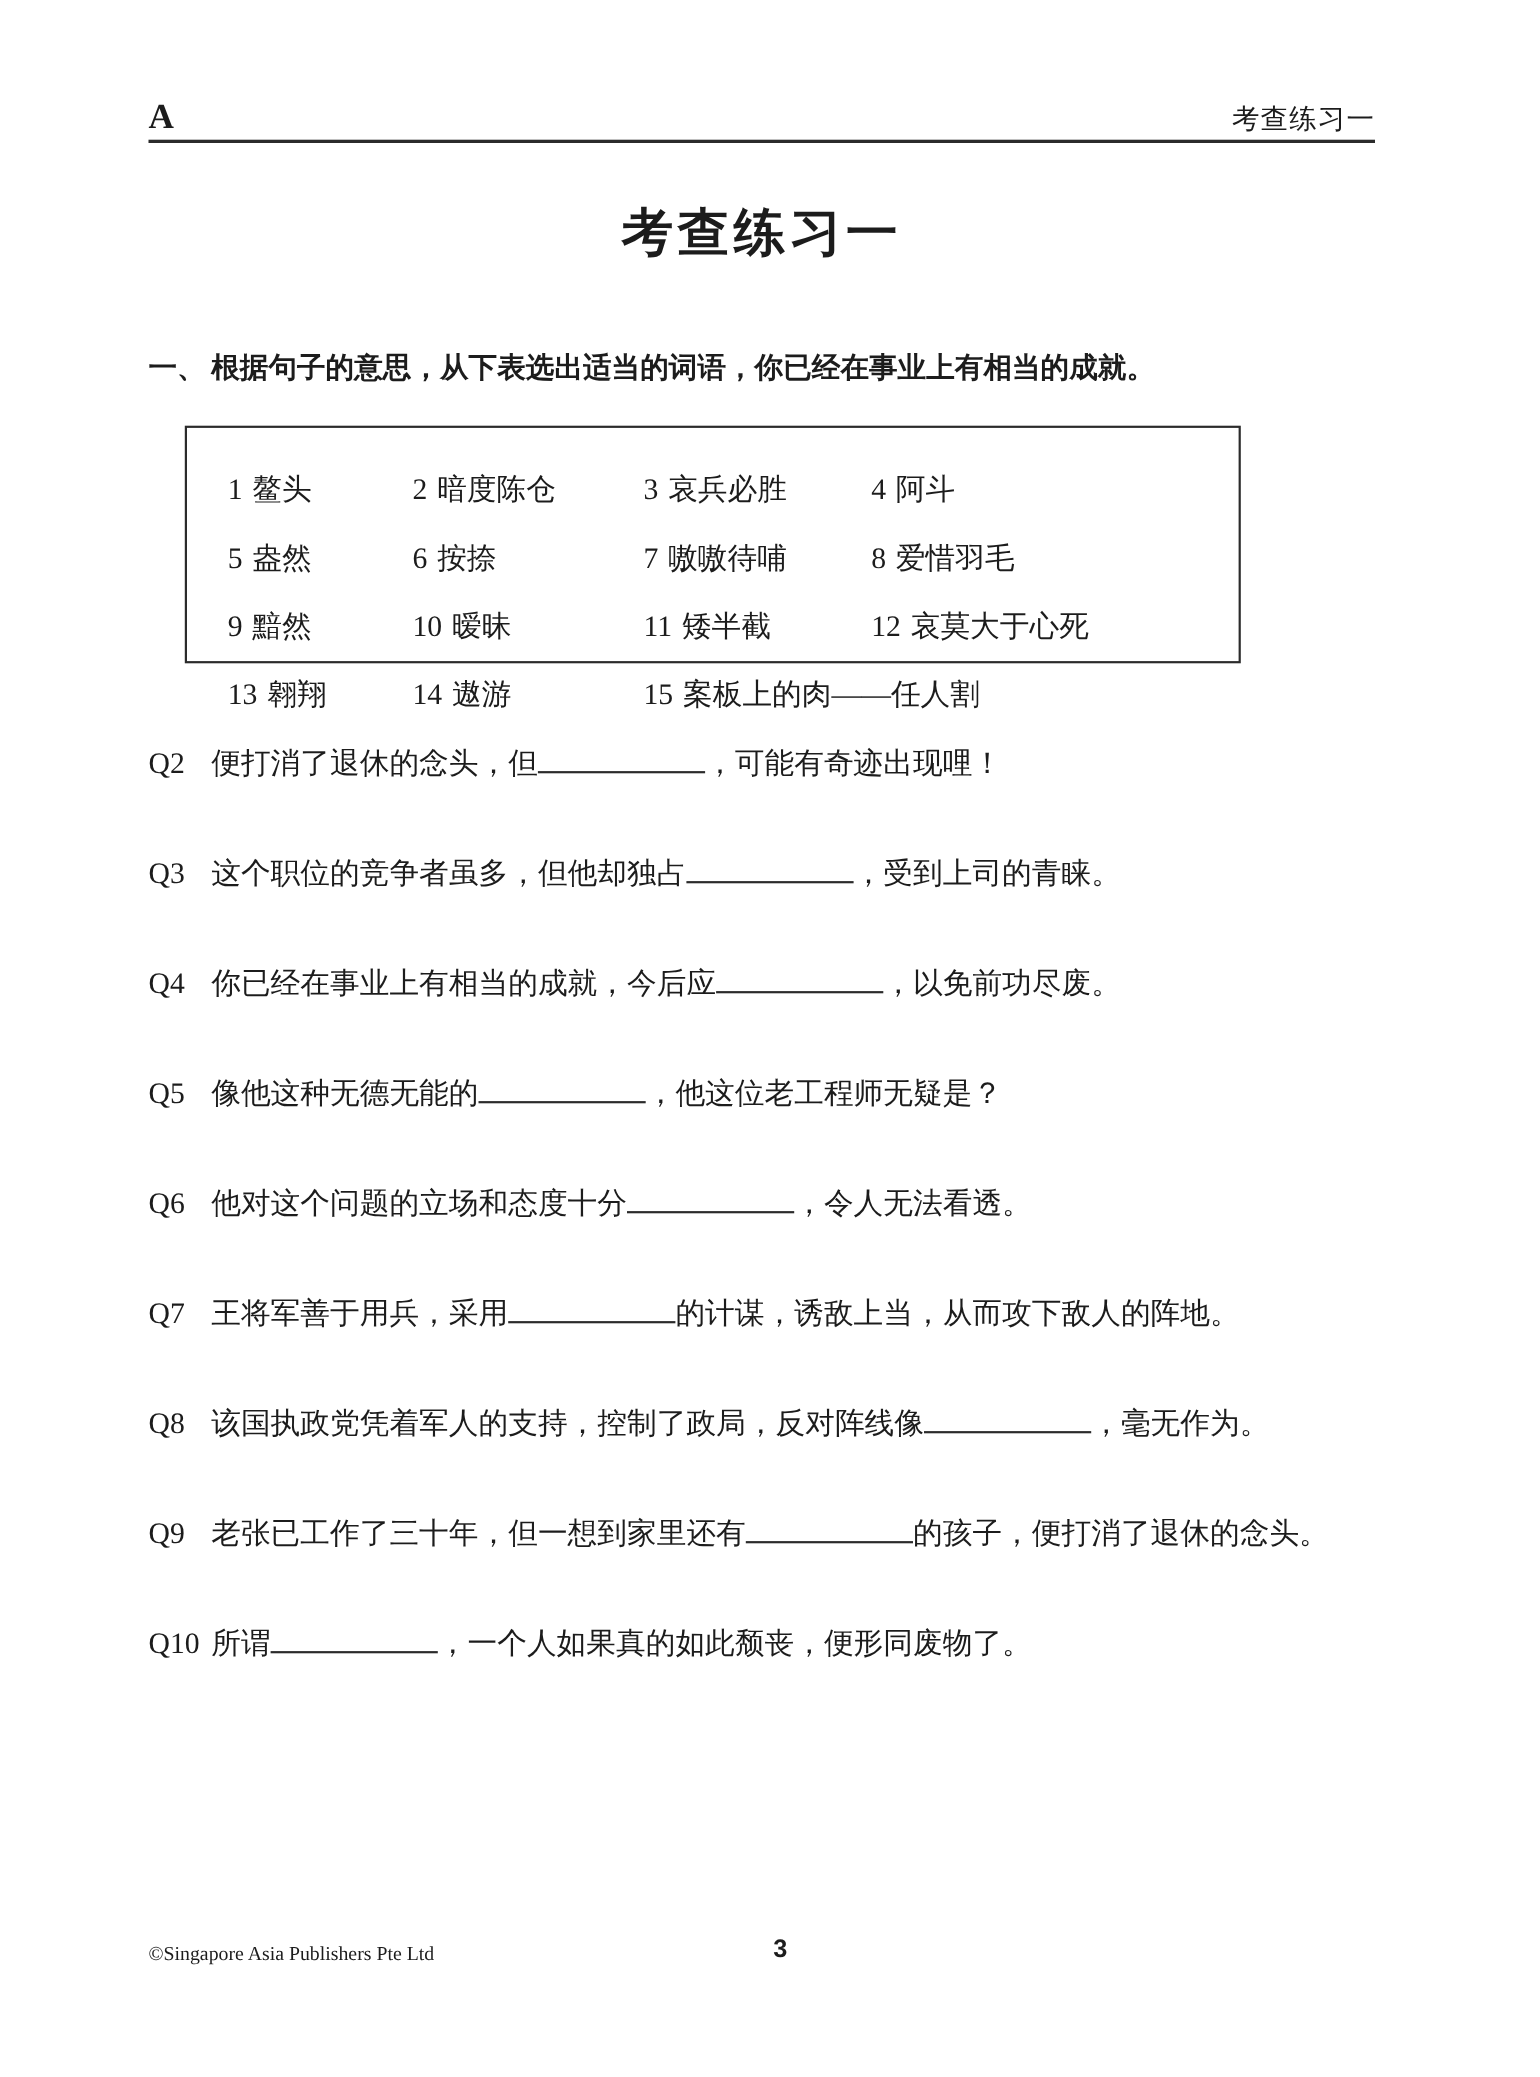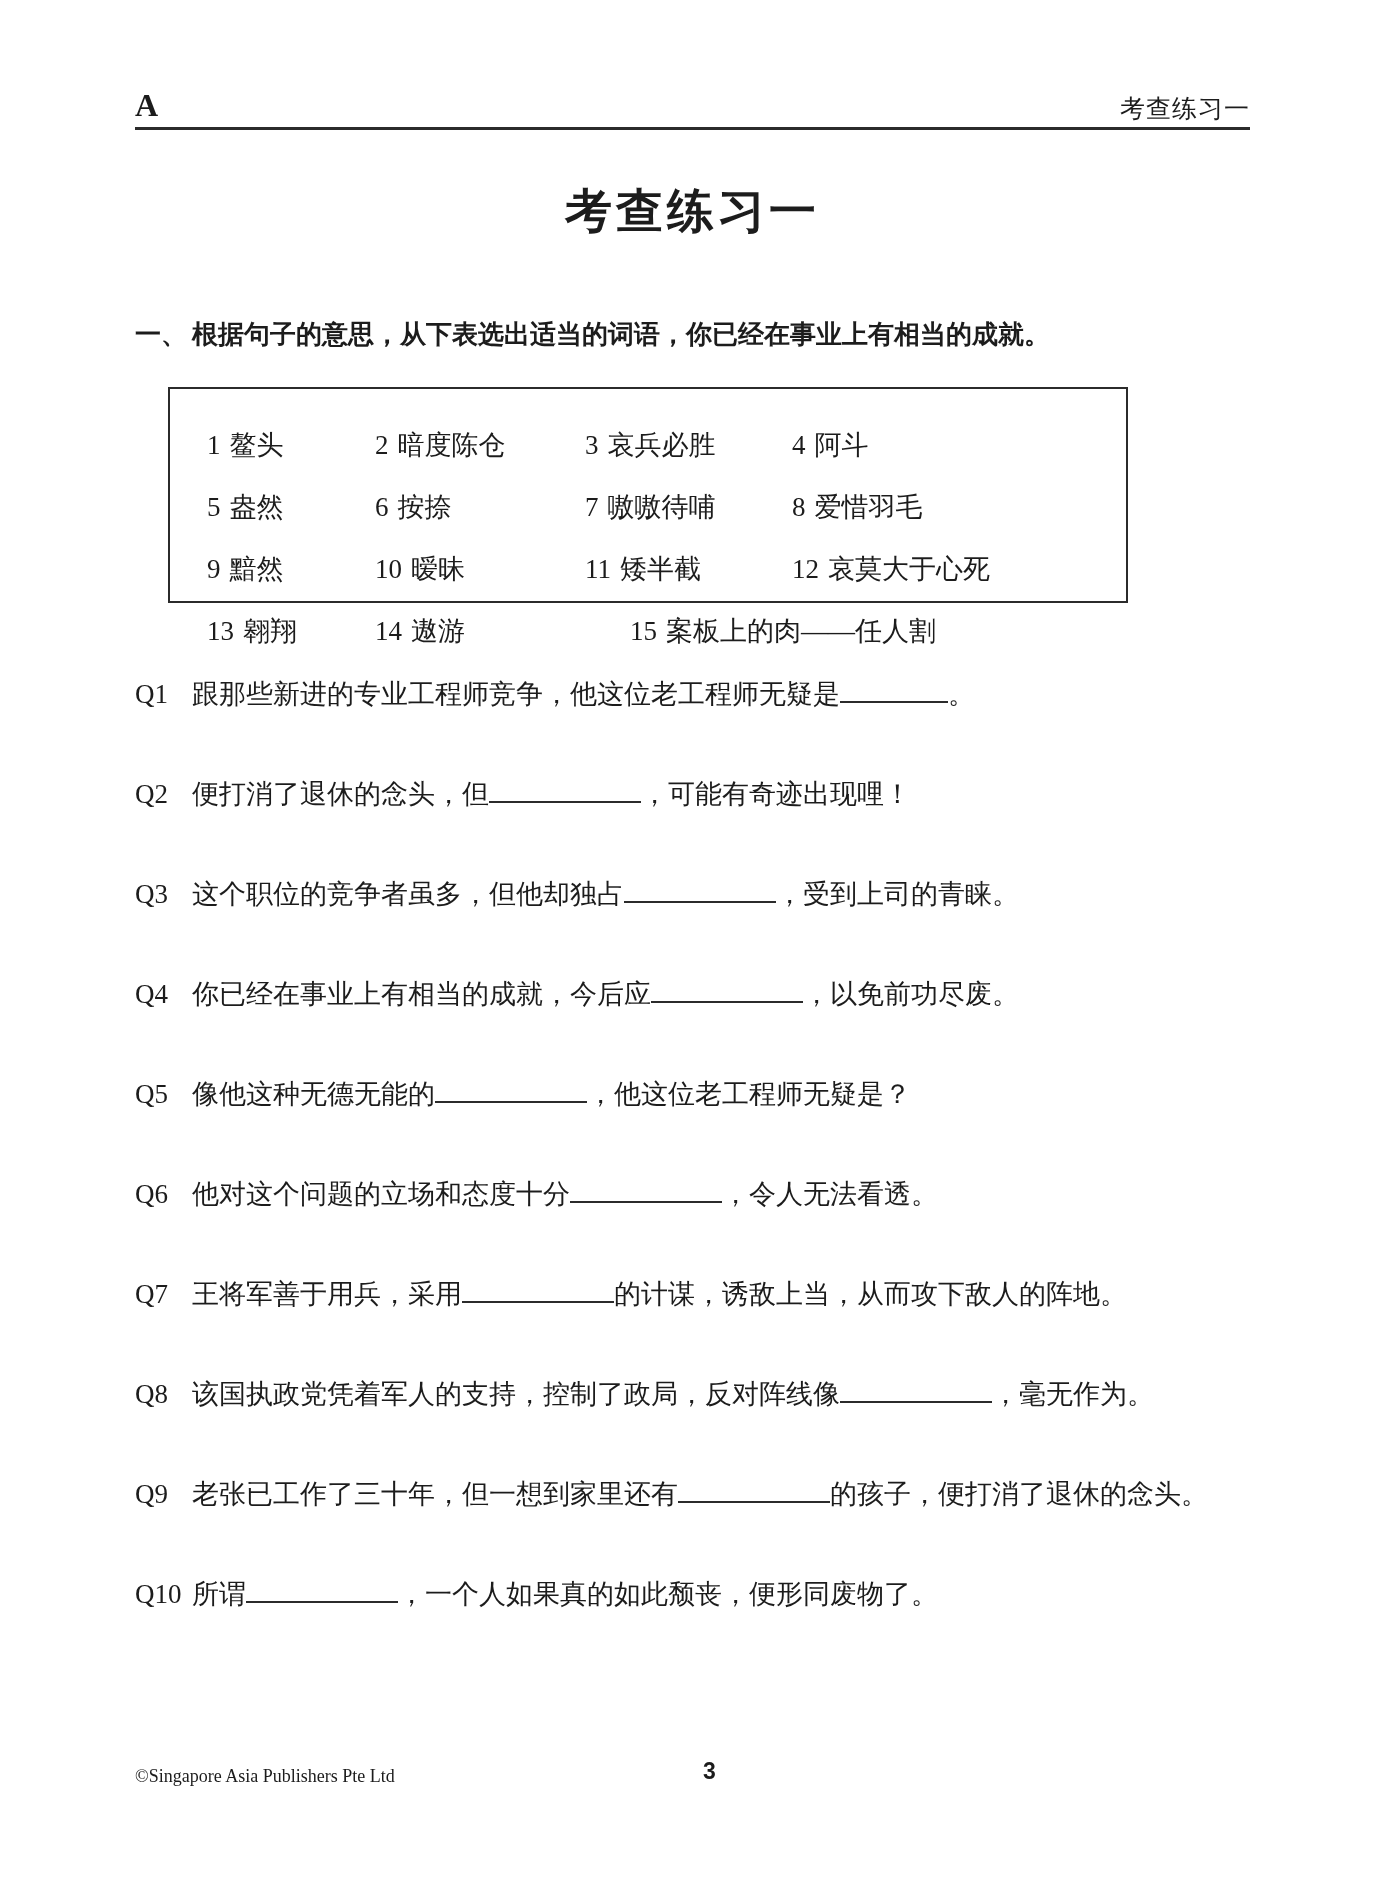--- a/index.html
+++ b/index.html
@@ -60,21 +60,21 @@
     padding: 25px 0 0 37px;
   }
   .wb-grid {
     display: grid;
     grid-template-columns: 168px 210px 207px auto;
     grid-auto-rows: 62px;
     align-items: center;
   }
   .wb-cell { font-size: 27px; white-space: nowrap; }
   .wb-cell .wb-word { margin-left: 0.33em; }
-  .wb-span2 { grid-column: span 2; margin-left: 45px; }
+  .wb-span2 { grid-column: span 2; }
   
   .questions { margin-top: 70px; }
   .question {
     display: flex;
     font-size: 27px;
     line-height: 43px;
     margin-bottom: 57px;
   }
   .q-label { width: 57px; flex: 0 0 57px; }
   .q-text { flex: 1; }
@@ -134,24 +134,20 @@
       <div class="wb-cell"><span>11</span><span class="wb-word">矮半截</span></div>
       <div class="wb-cell"><span>12</span><span class="wb-word">哀莫大于心死</span></div>
       <div class="wb-cell"><span>13</span><span class="wb-word">翱翔</span></div>
       <div class="wb-cell"><span>14</span><span class="wb-word">遨游</span></div>
       <div class="wb-cell wb-span2"><span>15</span><span class="wb-word">案板上的肉——任人割</span></div>
     </div>
   </div>
 
   <div class="questions">
 
-    <div class="question">
-      <span class="q-label">Q1</span>
-      <span class="q-text"><span>跟那些新进的专业工程师竞争，他这位老工程师无疑是</span><span class="blank short"></span><span>。</span></span>
-    </div>
 
     <div class="question">
       <span class="q-label">Q2</span>
       <span class="q-text"><span>便打消了退休的念头，但</span><span class="blank"></span><span>，可能有奇迹出现哩！</span></span>
     </div>
 
     <div class="question">
       <span class="q-label">Q3</span>
       <span class="q-text"><span>这个职位的竞争者虽多，但他却独占</span><span class="blank"></span><span>，受到上司的青睐。</span></span>
     </div>

